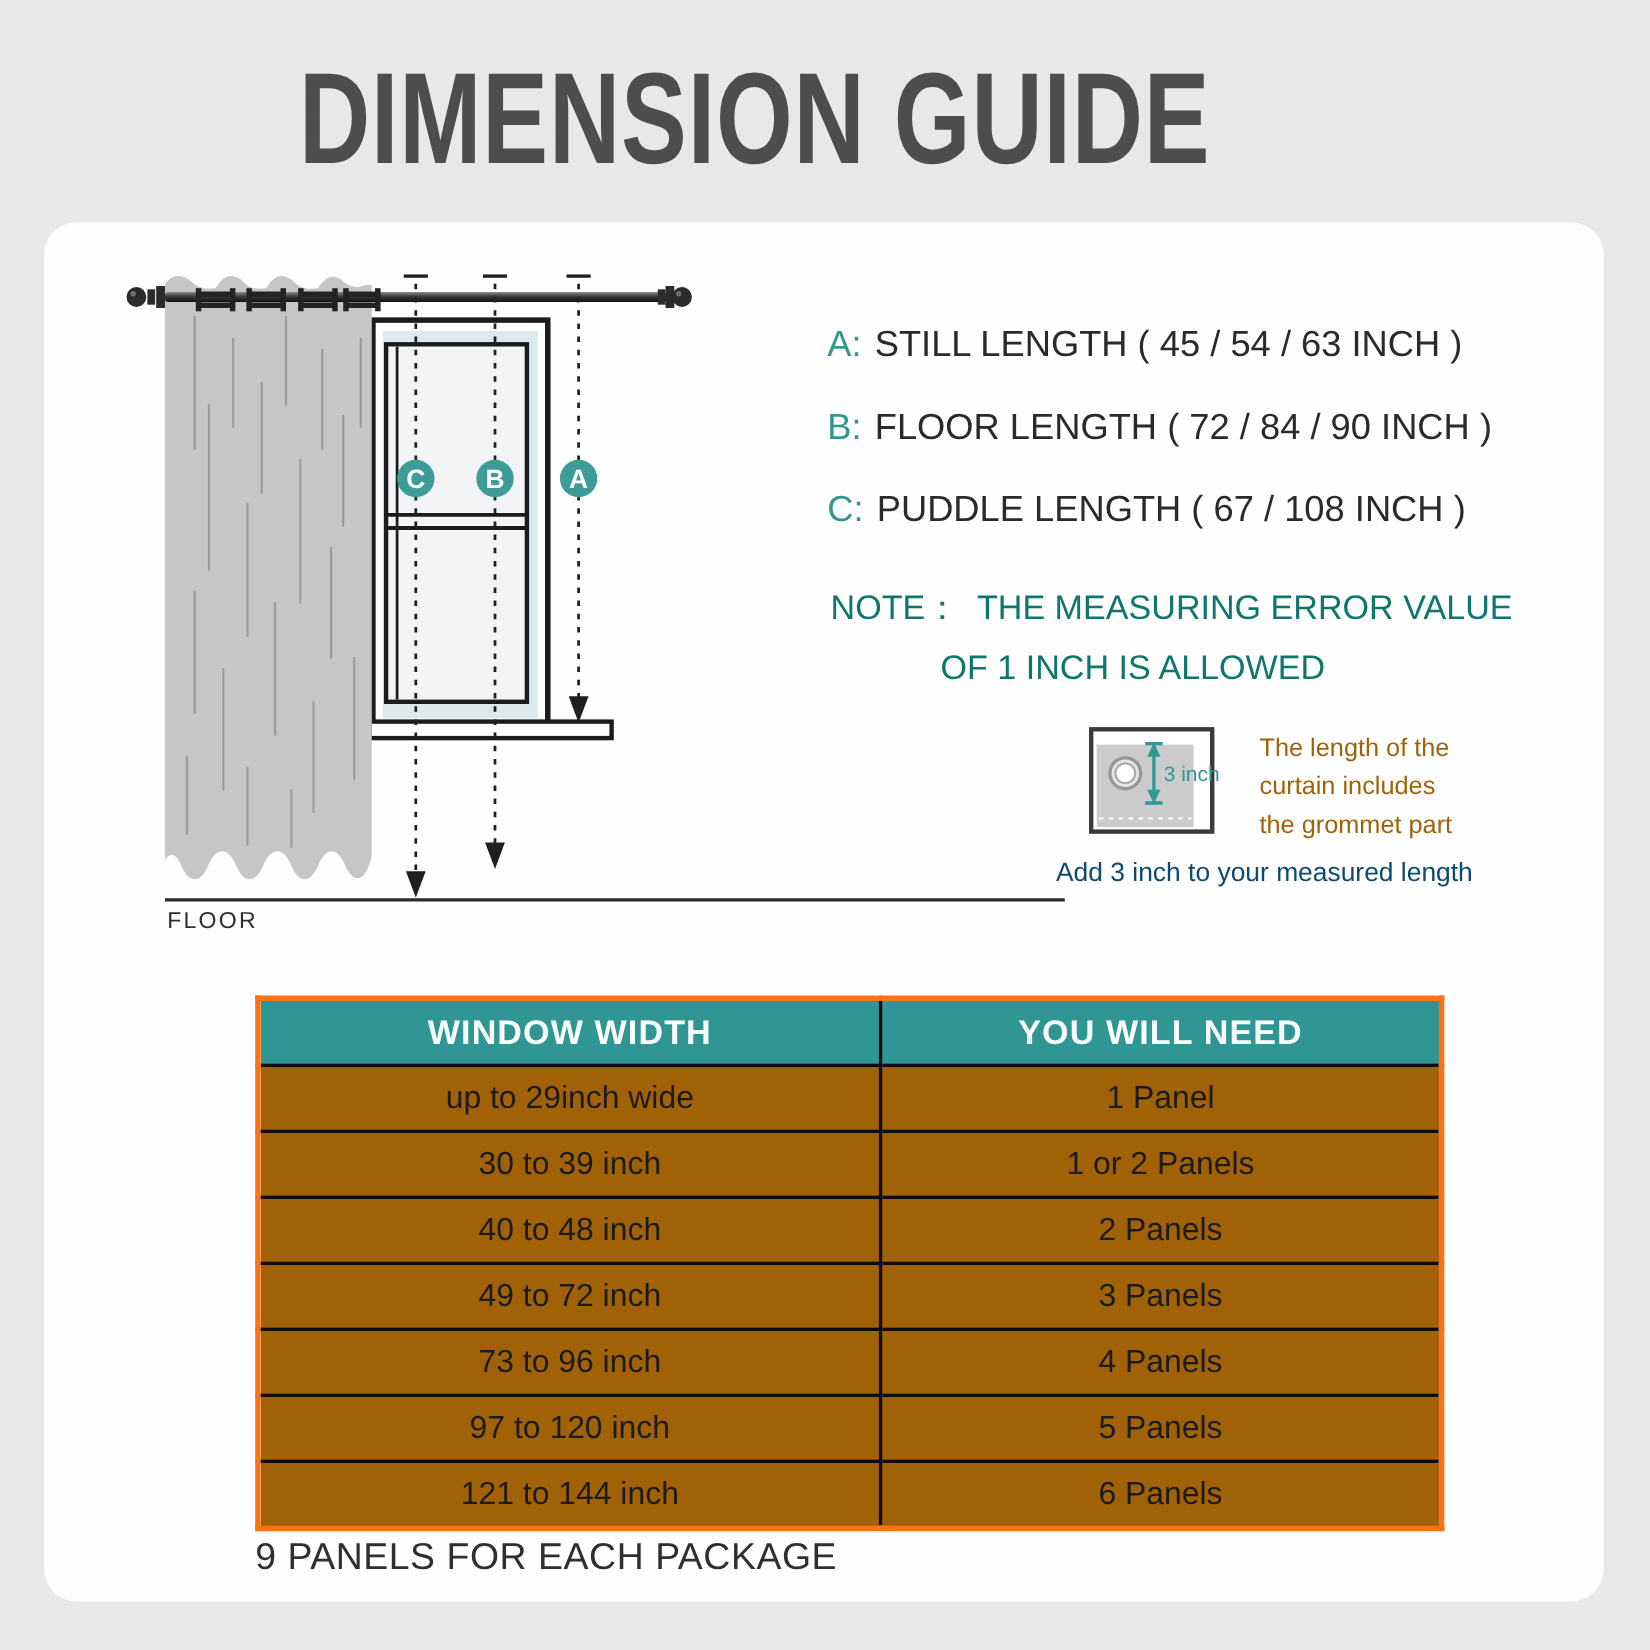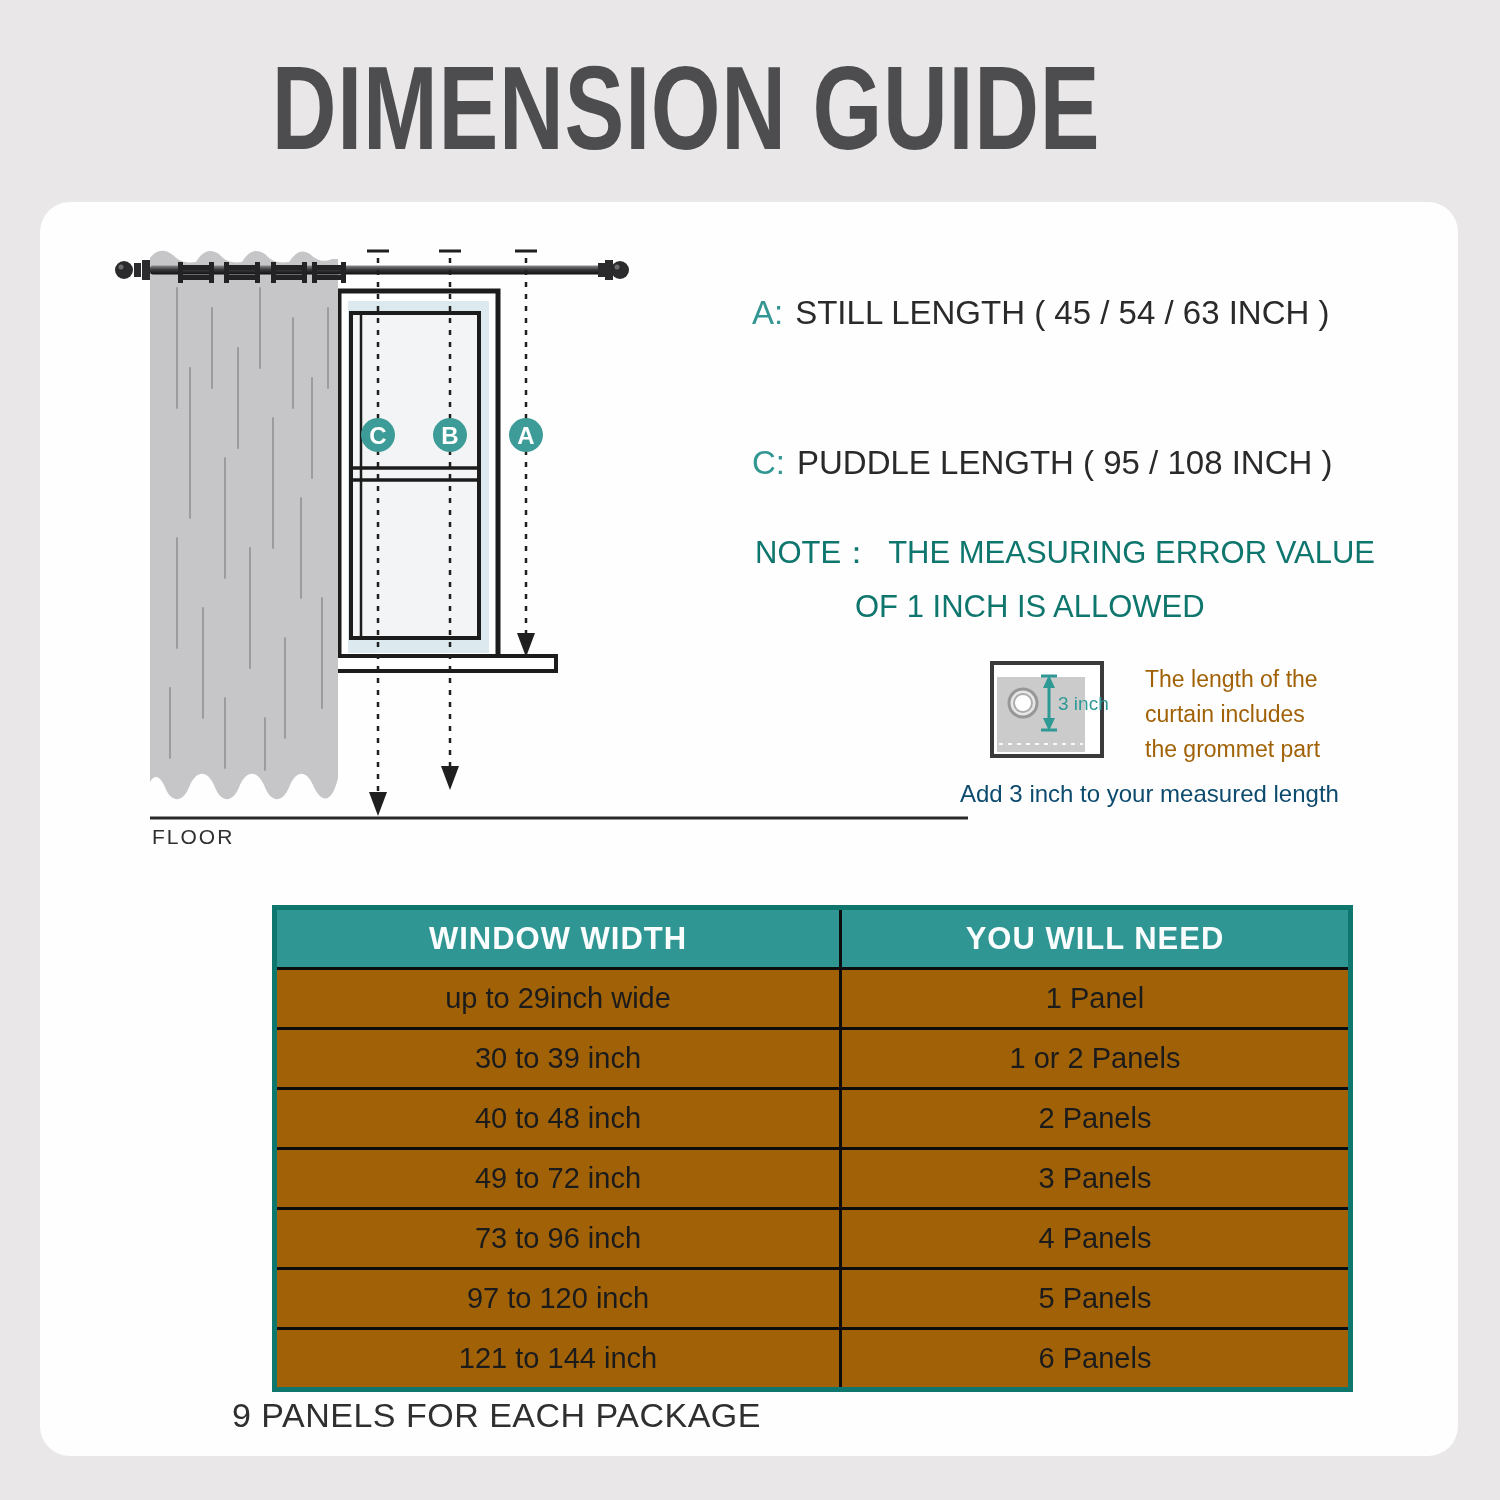--- a/index.html
+++ b/index.html
@@ -34,21 +34,21 @@
   .grommet-tip{position:absolute;left:920px;top:578px;font-size:24px;color:#0c4a6e;white-space:nowrap;text-align:right;}
   
   .size-table{
     position:absolute;left:192px;top:703px;width:1076px;
     border-collapse:collapse;table-layout:fixed;
   }
   .size-table th,.size-table td{
     border:3px solid #0D0D0D;text-align:center;vertical-align:middle;
     overflow:hidden;white-space:nowrap;
   }
-  .size-table{border:5px solid #0f766e;margin-left:40px;}
+  .size-table{border:5px solid #f97316;}
   .size-table th{
     background:#2F9693;color:#FAFDFD;font-size:31px;font-weight:bold;
     letter-spacing:1px;height:55px;
   }
   .size-table td{height:55px;font-size:29px;color:#1B1B1B;background:#a16207;}
   .col-a{width:566px;}
   .col-b{width:510px;}
   .footer-note{position:absolute;left:192px;top:1194px;font-size:34px;color:#2F2F2F;white-space:nowrap;letter-spacing:0.5px;}
 </style>
 </head>
@@ -184,22 +184,25 @@
       <text x="466" y="226" fill="#FFFFFF">A</text>
     </g>
 
     <line x1="90" y1="600" x2="908" y2="600" stroke="#2A2A2A" stroke-width="3"></line>
     <text x="92" y="626" font-size="21" letter-spacing="2" fill="#2F2F2F">FLOOR</text>
   </svg>
 
   <div class="legend-line" style="top:92px;">
     <span class="lab">A:</span><span>STILL LENGTH ( 45 / 54 / 63 INCH )</span>
   </div>
+  <div class="legend-line" style="top:167px;">
+    <span class="lab">B:</span><span>FLOOR LENGTH ( 72 / 84 / 90 INCH )</span>
+  </div>
   <div class="legend-line" style="top:242px;">
-    <span class="lab">C:</span><span>PUDDLE LENGTH ( 95 / 108 INCH )</span>
+    <span class="lab">C:</span><span>PUDDLE LENGTH ( 67 / 108 INCH )</span>
   </div>
 
   <div class="note">
     <div><span class="note-lab">NOTE：</span><span>THE MEASURING ERROR VALUE</span></div>
     <div class="note-l2">OF 1 INCH IS ALLOWED</div>
   </div>
 
   <svg class="abs" style="left:945px;top:456px;" width="150" height="105" viewBox="0 0 150 105">
     <rect x="7" y="5" width="110" height="93" fill="#FFFFFF" stroke="#3A3A3A" stroke-width="4"></rect>
     <rect x="12" y="19" width="88" height="75" fill="#CBCBCB"></rect>

